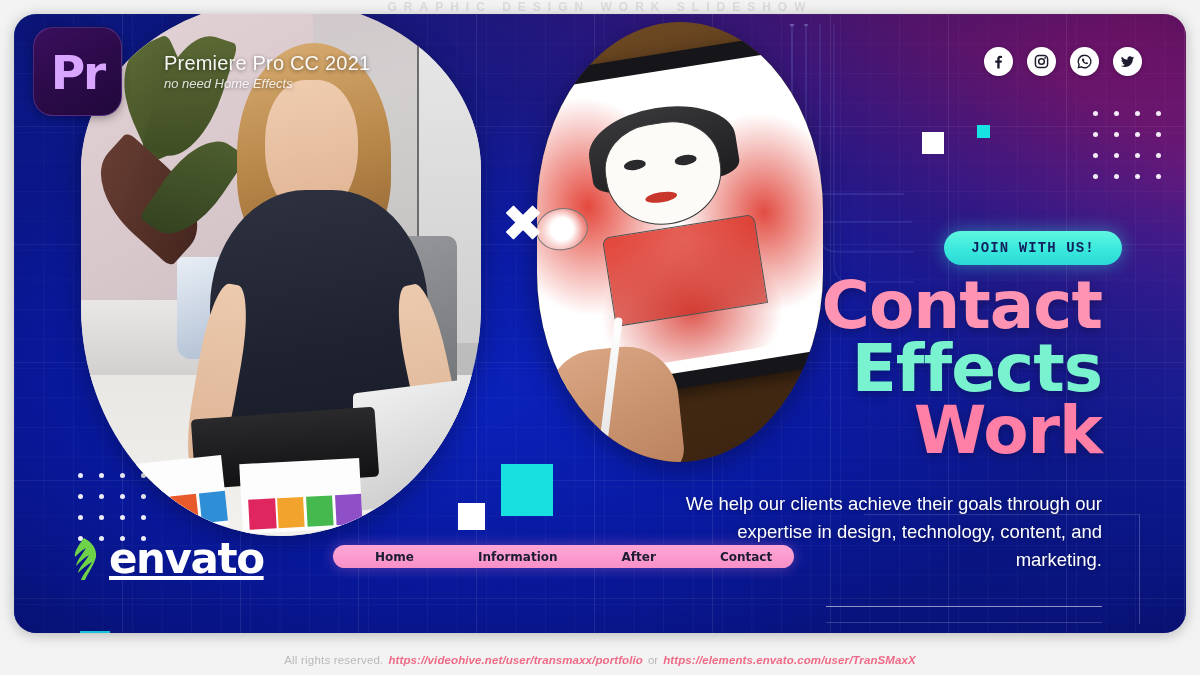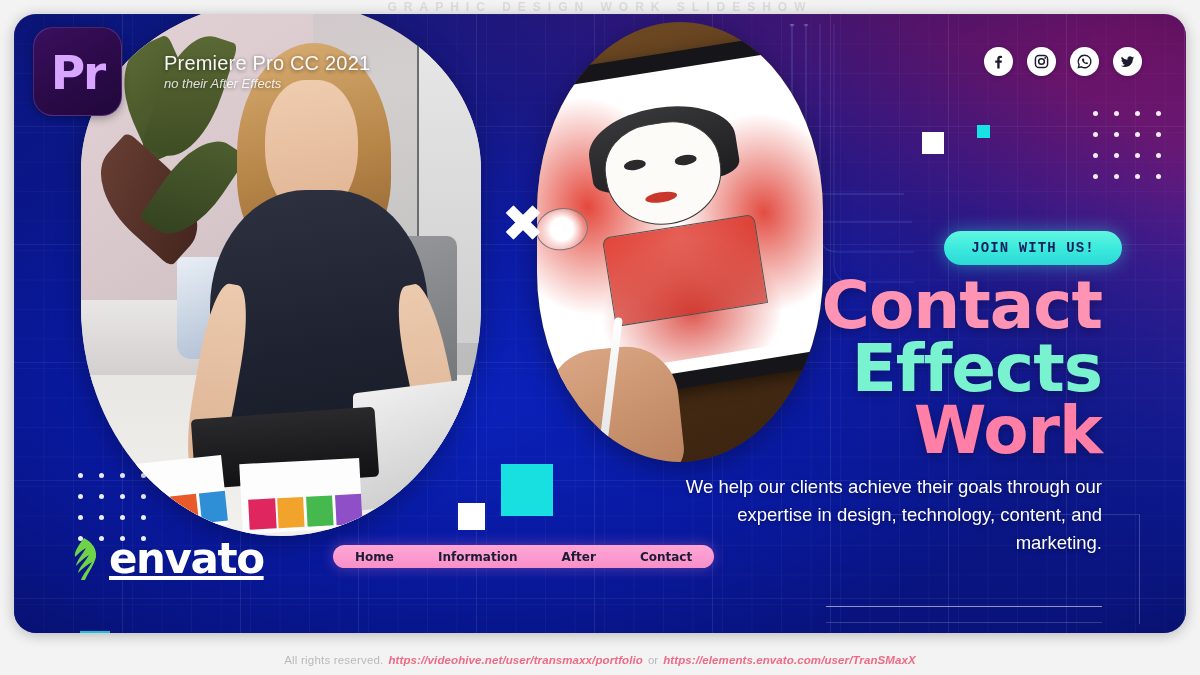--- a/index.html
+++ b/index.html
@@ -241,21 +241,21 @@
     text-align:right; line-height:.92;
     font-family:"DejaVu Sans", sans-serif;
     font-weight:700; font-size:66px; letter-spacing:-1px;
   }
   .headline div{ display:block; }
   .hl-1{ color:#ff93b3; text-shadow:0 3px 10px rgba(0,0,0,.28); }
   .hl-2{ color:#79f3cf; text-shadow:0 3px 10px rgba(0,0,0,.28); margin-top:2px;}
   .hl-3{ color:#ff7fa6; text-shadow:0 3px 10px rgba(0,0,0,.28); margin-top:2px;}
 
   .para{
-    position:absolute; right:84px; top:459px; z-index:30;
+    position:absolute; right:84px; top:476px; z-index:30;
     width:436px; text-align:right;
     color:#ffffff; font-size:18.5px; line-height:1.52; font-weight:400;
     text-shadow:0 1px 4px rgba(0,0,0,.35);
   }
 
   .underline-deco{
     position:absolute; right:84px; top:592px; z-index:20;
     width:276px; height:1px; background:rgba(255,255,255,.55);
   }
   .underline-deco2{
@@ -285,21 +285,21 @@
   
   .navpill{
     position:absolute; left:319px; bottom:65px; z-index:30;
     height:23px; padding:0 22px; border-radius:12px;
     background:linear-gradient(180deg,#ffa6d6,#f890c8);
     display:flex; align-items:center; gap:44px;
     box-shadow:0 0 14px rgba(255,130,195,.35);
   }
   .navpill a{
     font-size:12px; font-weight:700; color:#1b1b33; text-decoration:none;
-    white-space:nowrap; font-family:"DejaVu Sans", sans-serif;
+    white-space:nowrap; font-family:"DejaVu Sans", sans-serif;margin-left:20px;
   }
 
   
   .footer{
     position:absolute; left:0; bottom:9px; width:1200px;
     display:flex; align-items:center; justify-content:center; gap:5px;
     font-size:11.5px; font-weight:700; font-style:italic;
     white-space:nowrap;
   }
   .footer .muted{ color:#b9b9b9; font-weight:400; font-style:normal; letter-spacing:.2px;}
@@ -387,21 +387,21 @@
         <i></i>
       </div>
 
     <div class="slide-vig"></div>
 
     <div class="pr-badge">
       <span>Pr</span>
     </div>
     <div class="pr-text">
       <div class="pr-title">Premiere Pro CC 2021</div>
-      <div class="pr-sub">no their After Effects</div>
+      <div class="pr-sub">no need Home Effects</div>
     </div>
 
     <div class="socials">
       <div class="soc">
         <svg width="17" height="17" viewBox="0 0 24 24">
             <path fill="#1c1c2e" d="M13.6 22v-8.2h2.8l.42-3.2h-3.22V8.54c0-.93.26-1.56 1.58-1.56h1.7V4.12A22.7 22.7 0 0 0 14.4 4c-2.46 0-4.14 1.5-4.14 4.26v2.34H7.4v3.2h2.86V22z"></path>
           </svg>
       </div>
       <div class="soc">
         <svg width="17" height="17" viewBox="0 0 24 24">

